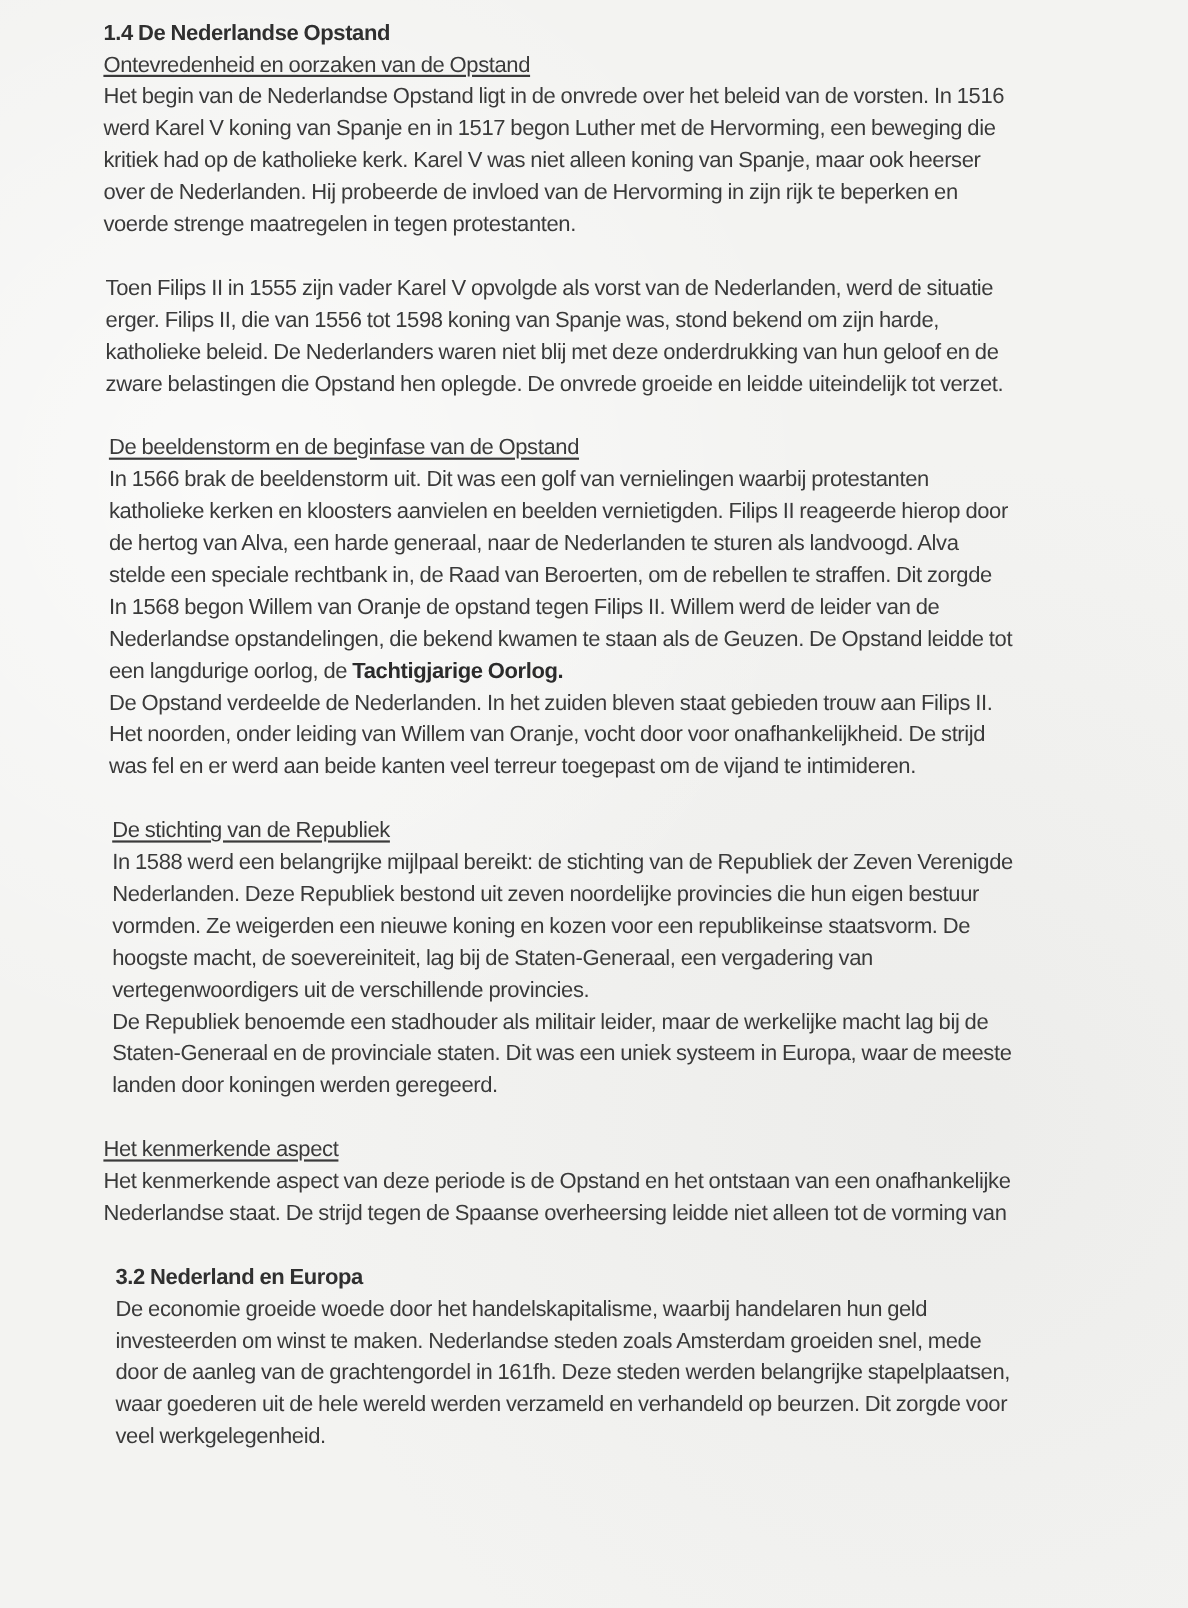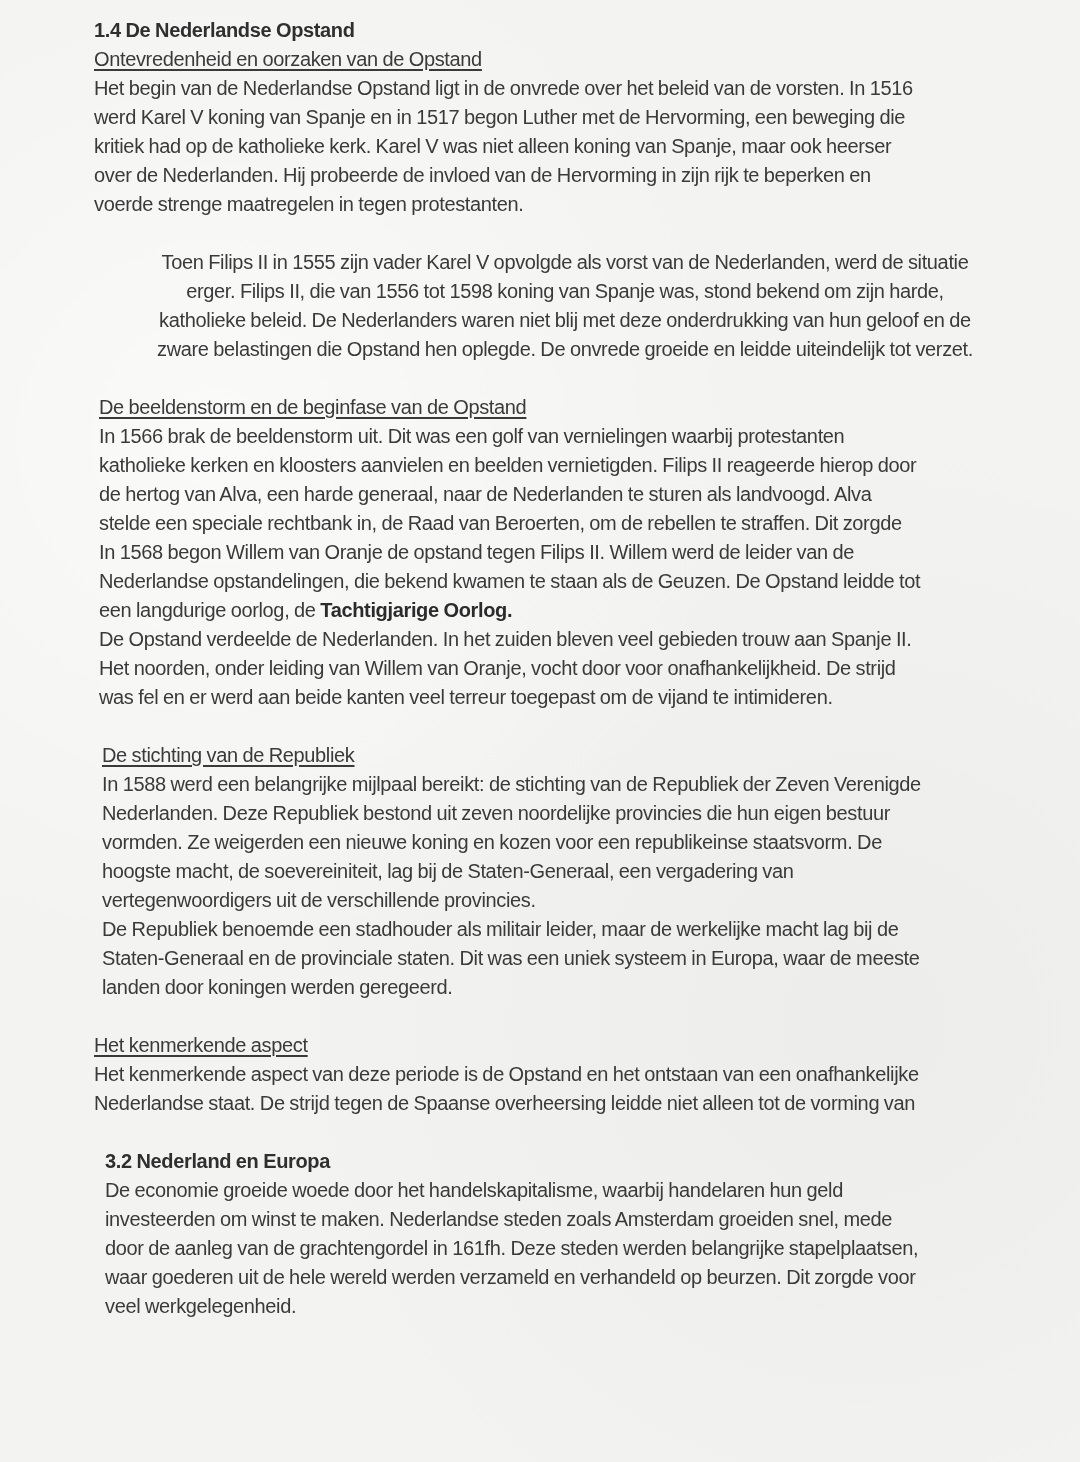--- a/index.html
+++ b/index.html
@@ -36,21 +36,21 @@
       color: #2f2f2f;
     }
     .h2 {
       text-decoration: underline;
       text-underline-offset: 3px;
       text-decoration-thickness: 1.5px;
     }
     .bold { font-weight: bold; color: #2b2b2b; }
     .gap { height: 29px; }
     .section { margin: 0; }
-    .s2 { margin-left: 2px; text-align: center; }
+    .s2 { margin-left: 2px; }
     .s3 { margin-left: 5px; }
     .s4 { margin-left: 8px; }
     .s5 { }
     .s6 { margin-left: 11px; }
   </style>
 </head>
 <body>
 
 <div class="page">
 
@@ -77,21 +77,21 @@
 
   <div class="section s3">
     <div class="line h2" style="display:inline-block">De beeldenstorm en de beginfase van de Opstand</div>
     <div class="line">In 1566 brak de beeldenstorm uit. Dit was een golf van vernielingen waarbij protestanten</div>
     <div class="line">katholieke kerken en kloosters aanvielen en beelden vernietigden. Filips II reageerde hierop door</div>
     <div class="line">de hertog van Alva, een harde generaal, naar de Nederlanden te sturen als landvoogd. Alva</div>
     <div class="line">stelde een speciale rechtbank in, de Raad van Beroerten, om de rebellen te straffen. Dit zorgde</div>
     <div class="line">In 1568 begon Willem van Oranje de opstand tegen Filips II. Willem werd de leider van de</div>
     <div class="line">Nederlandse opstandelingen, die bekend kwamen te staan als de Geuzen. De Opstand leidde tot</div>
     <div class="line"><span>een langdurige oorlog, de </span><span class="bold">Tachtigjarige Oorlog.</span></div>
-    <div class="line">De Opstand verdeelde de Nederlanden. In het zuiden bleven veel gebieden trouw aan Spanje II.</div>
+    <div class="line">De Opstand verdeelde de Nederlanden. In het zuiden bleven staat gebieden trouw aan Filips II.</div>
     <div class="line">Het noorden, onder leiding van Willem van Oranje, vocht door voor onafhankelijkheid. De strijd</div>
     <div class="line">was fel en er werd aan beide kanten veel terreur toegepast om de vijand te intimideren.</div>
   </div>
 
   <div class="gap"></div>
 
   <div class="section s4">
     <div class="line h2" style="display:inline-block">De stichting van de Republiek</div>
     <div class="line">In 1588 werd een belangrijke mijlpaal bereikt: de stichting van de Republiek der Zeven Verenigde</div>
     <div class="line">Nederlanden. Deze Republiek bestond uit zeven noordelijke provincies die hun eigen bestuur</div>

